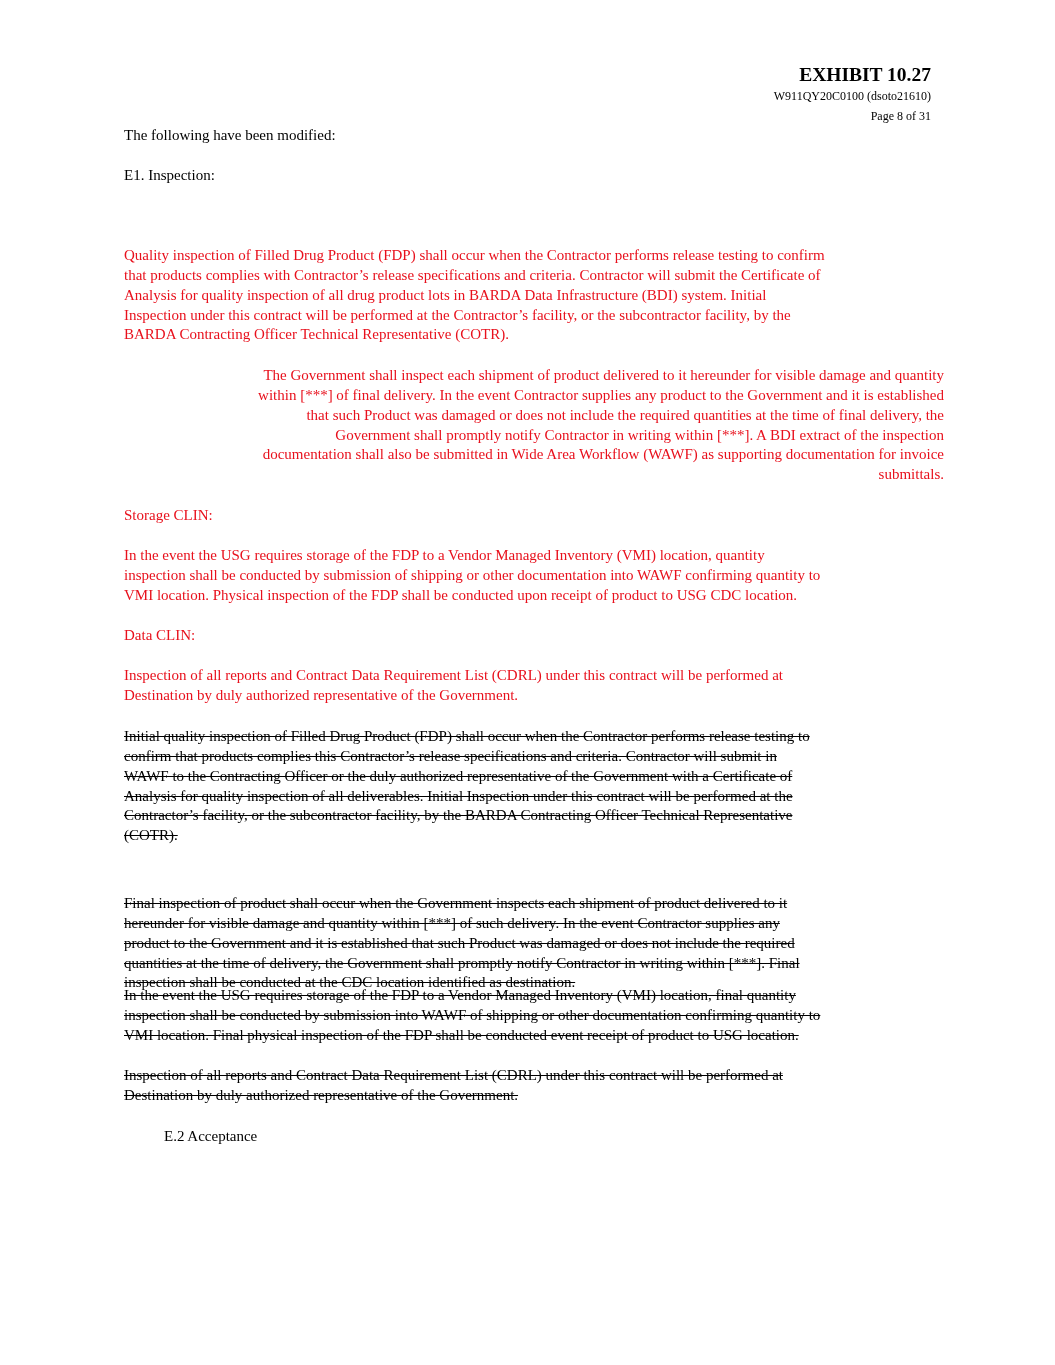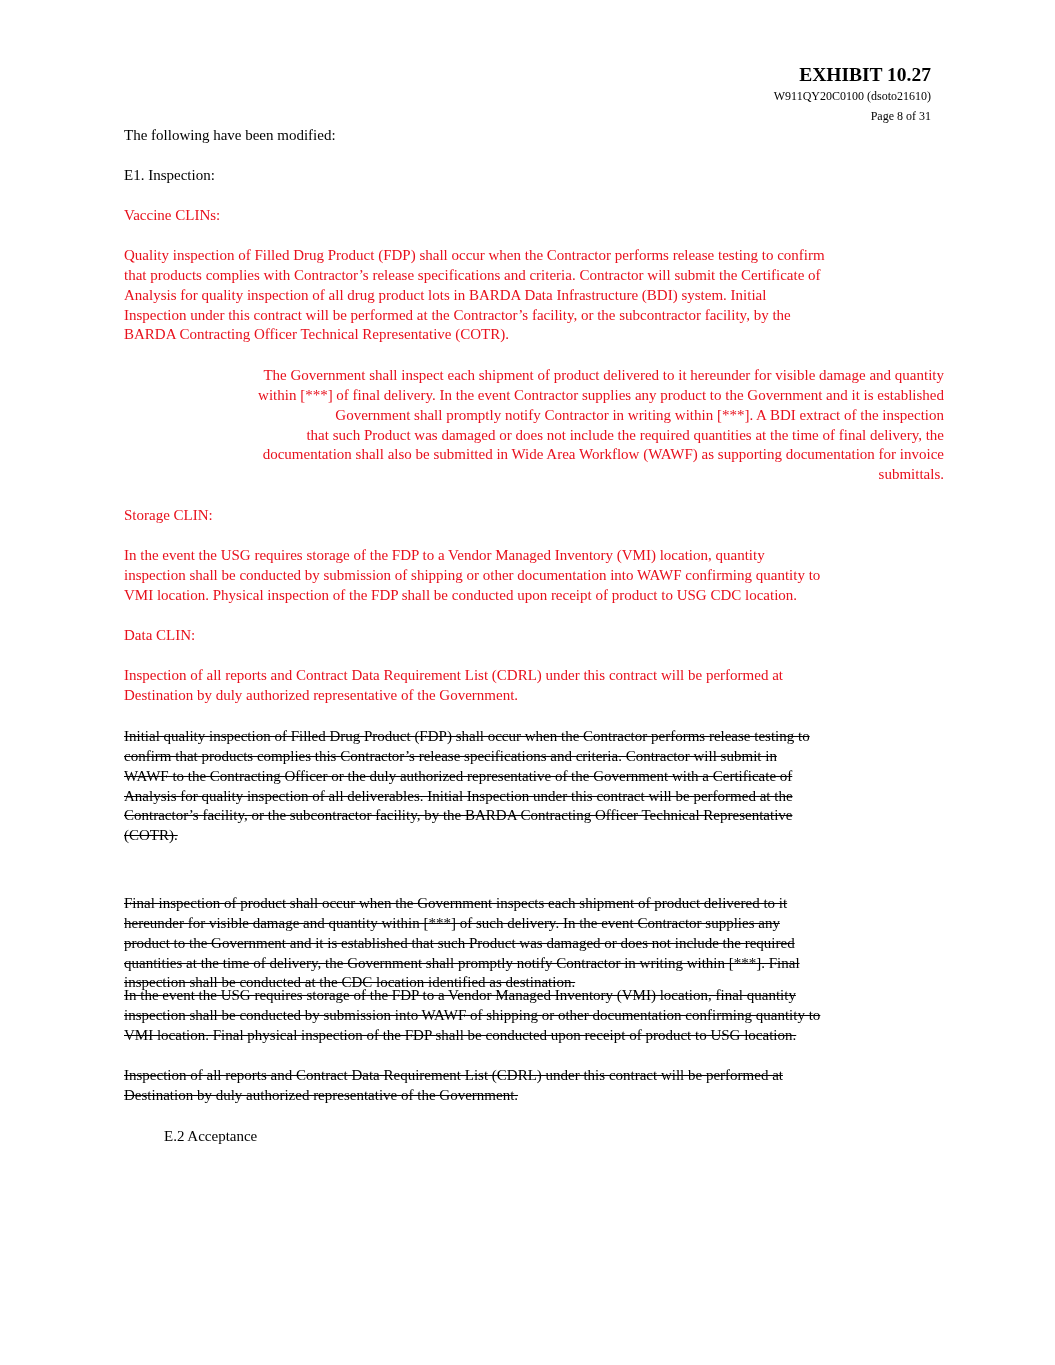--- a/index.html
+++ b/index.html
@@ -70,37 +70,34 @@
   </div>
 
   <div class="block black" style="top:126px;">
     <span class="line">The following have been modified:</span>
   </div>
 
   <div class="block black" style="top:166px;">
     <span class="line">E1. Inspection:</span>
   </div>
 
-  <div class="block red" style="top:206px;">
-    <span class="line">Vaccine CLINs:</span>
-  </div>
 
   <div class="block red" style="top:246px;">
     <span class="line">Quality inspection of Filled Drug Product (FDP) shall occur when the Contractor performs release testing to confirm</span>
     <span class="line">that products complies with Contractor’s release specifications and criteria.  Contractor will submit the Certificate of</span>
     <span class="line">Analysis for quality inspection of all drug product lots in BARDA Data Infrastructure (BDI) system.  Initial</span>
     <span class="line">Inspection under this contract will be performed at the Contractor’s facility, or the subcontractor facility, by the</span>
     <span class="line">BARDA Contracting Officer Technical Representative (COTR).</span>
   </div>
 
   <div class="block red" style="top:366px;text-align:right;">
     <span class="line">The Government shall inspect each shipment of product delivered to it hereunder for visible damage and quantity</span>
     <span class="line">within [***] of final delivery.  In the event Contractor supplies any product to the Government and it is established</span>
+    <span class="line">that such Product was damaged or does not include the required quantities at the time of final delivery, the</span>
     <span class="line">Government shall promptly notify Contractor in writing within [***].  A BDI extract of the inspection</span>
-    <span class="line">that such Product was damaged or does not include the required quantities at the time of final delivery, the</span>
     <span class="line">documentation shall also be submitted in Wide Area Workflow (WAWF) as supporting documentation for invoice</span>
     <span class="line">submittals.</span>
   </div>
 
   <div class="block red" style="top:506px;">
     <span class="line">Storage CLIN:</span>
   </div>
 
   <div class="block red" style="top:546px;">
     <span class="line">In the event the USG requires storage of the FDP to a Vendor Managed Inventory (VMI) location, quantity</span>
@@ -130,21 +127,21 @@
     <span class="line"><span>Final inspection of product shall occur when the Government inspects each shipment of product delivered to it</span></span>
     <span class="line"><span>hereunder for visible damage and quantity within [***] of such delivery.  In the event Contractor supplies any</span></span>
     <span class="line"><span>product to the Government and it is established that such Product was damaged or does not include the required</span></span>
     <span class="line"><span>quantities at the time of delivery, the Government shall promptly notify Contractor in writing within [***].  Final</span></span>
     <span class="line"><span>inspection shall be conducted at the CDC location identified as destination.</span></span>
   </div>
 
   <div class="block black struck" style="top:986px;">
     <span class="line"><span>In the event the USG requires storage of the FDP to a Vendor Managed Inventory (VMI) location, final quantity</span></span>
     <span class="line"><span>inspection shall be conducted by submission into WAWF of shipping or other documentation confirming quantity to</span></span>
-    <span class="line"><span>VMI location.  Final physical inspection of the FDP shall be conducted upon receipt of product to USG location.</span></span>
+    <span class="line"><span>VMI location.  Final physical inspection of the FDP shall be conducted event receipt of product to USG location.</span></span>
   </div>
 
   <div class="block black struck" style="top:1066px;">
     <span class="line"><span>Inspection of all reports and Contract Data Requirement List (CDRL) under this contract will be performed at</span></span>
     <span class="line"><span>Destination by duly authorized representative of the Government.</span></span>
   </div>
 
   <div class="block black" style="top:1127px;margin-left:40px;">
     <span class="line">E.2 Acceptance</span>
   </div>

